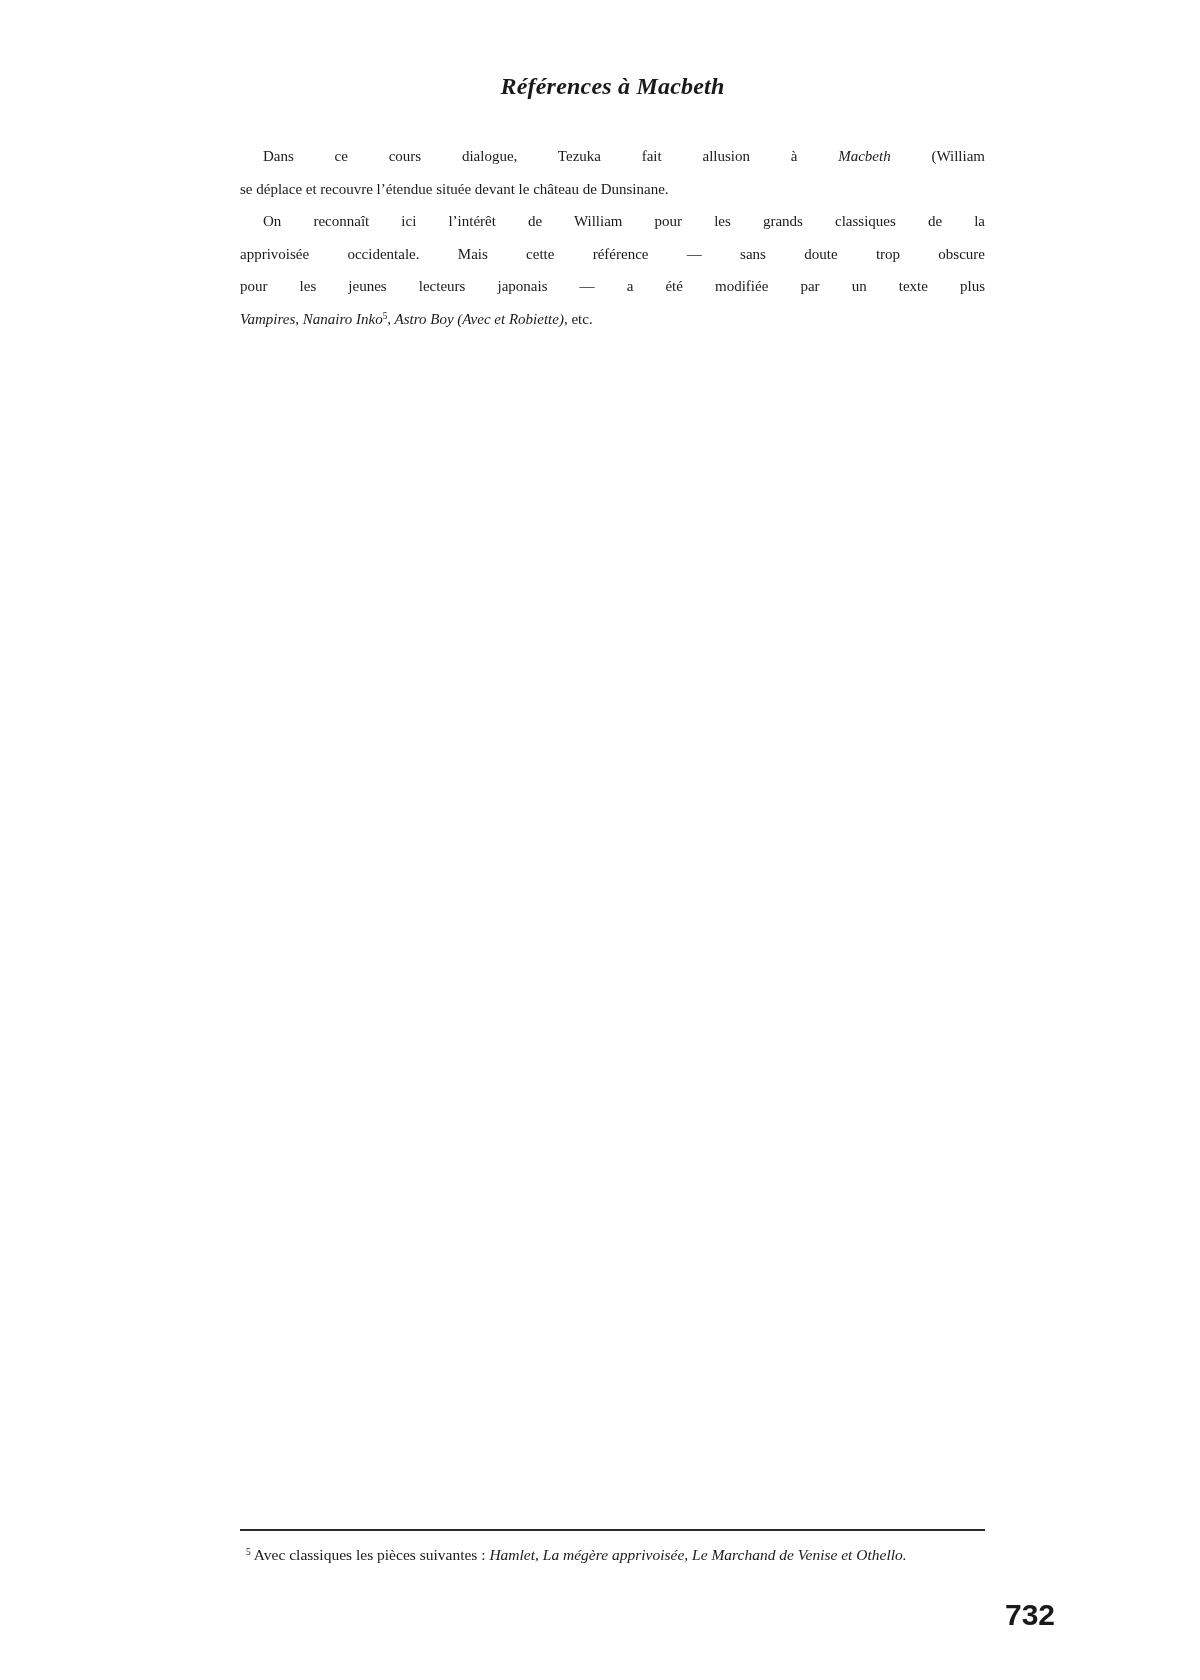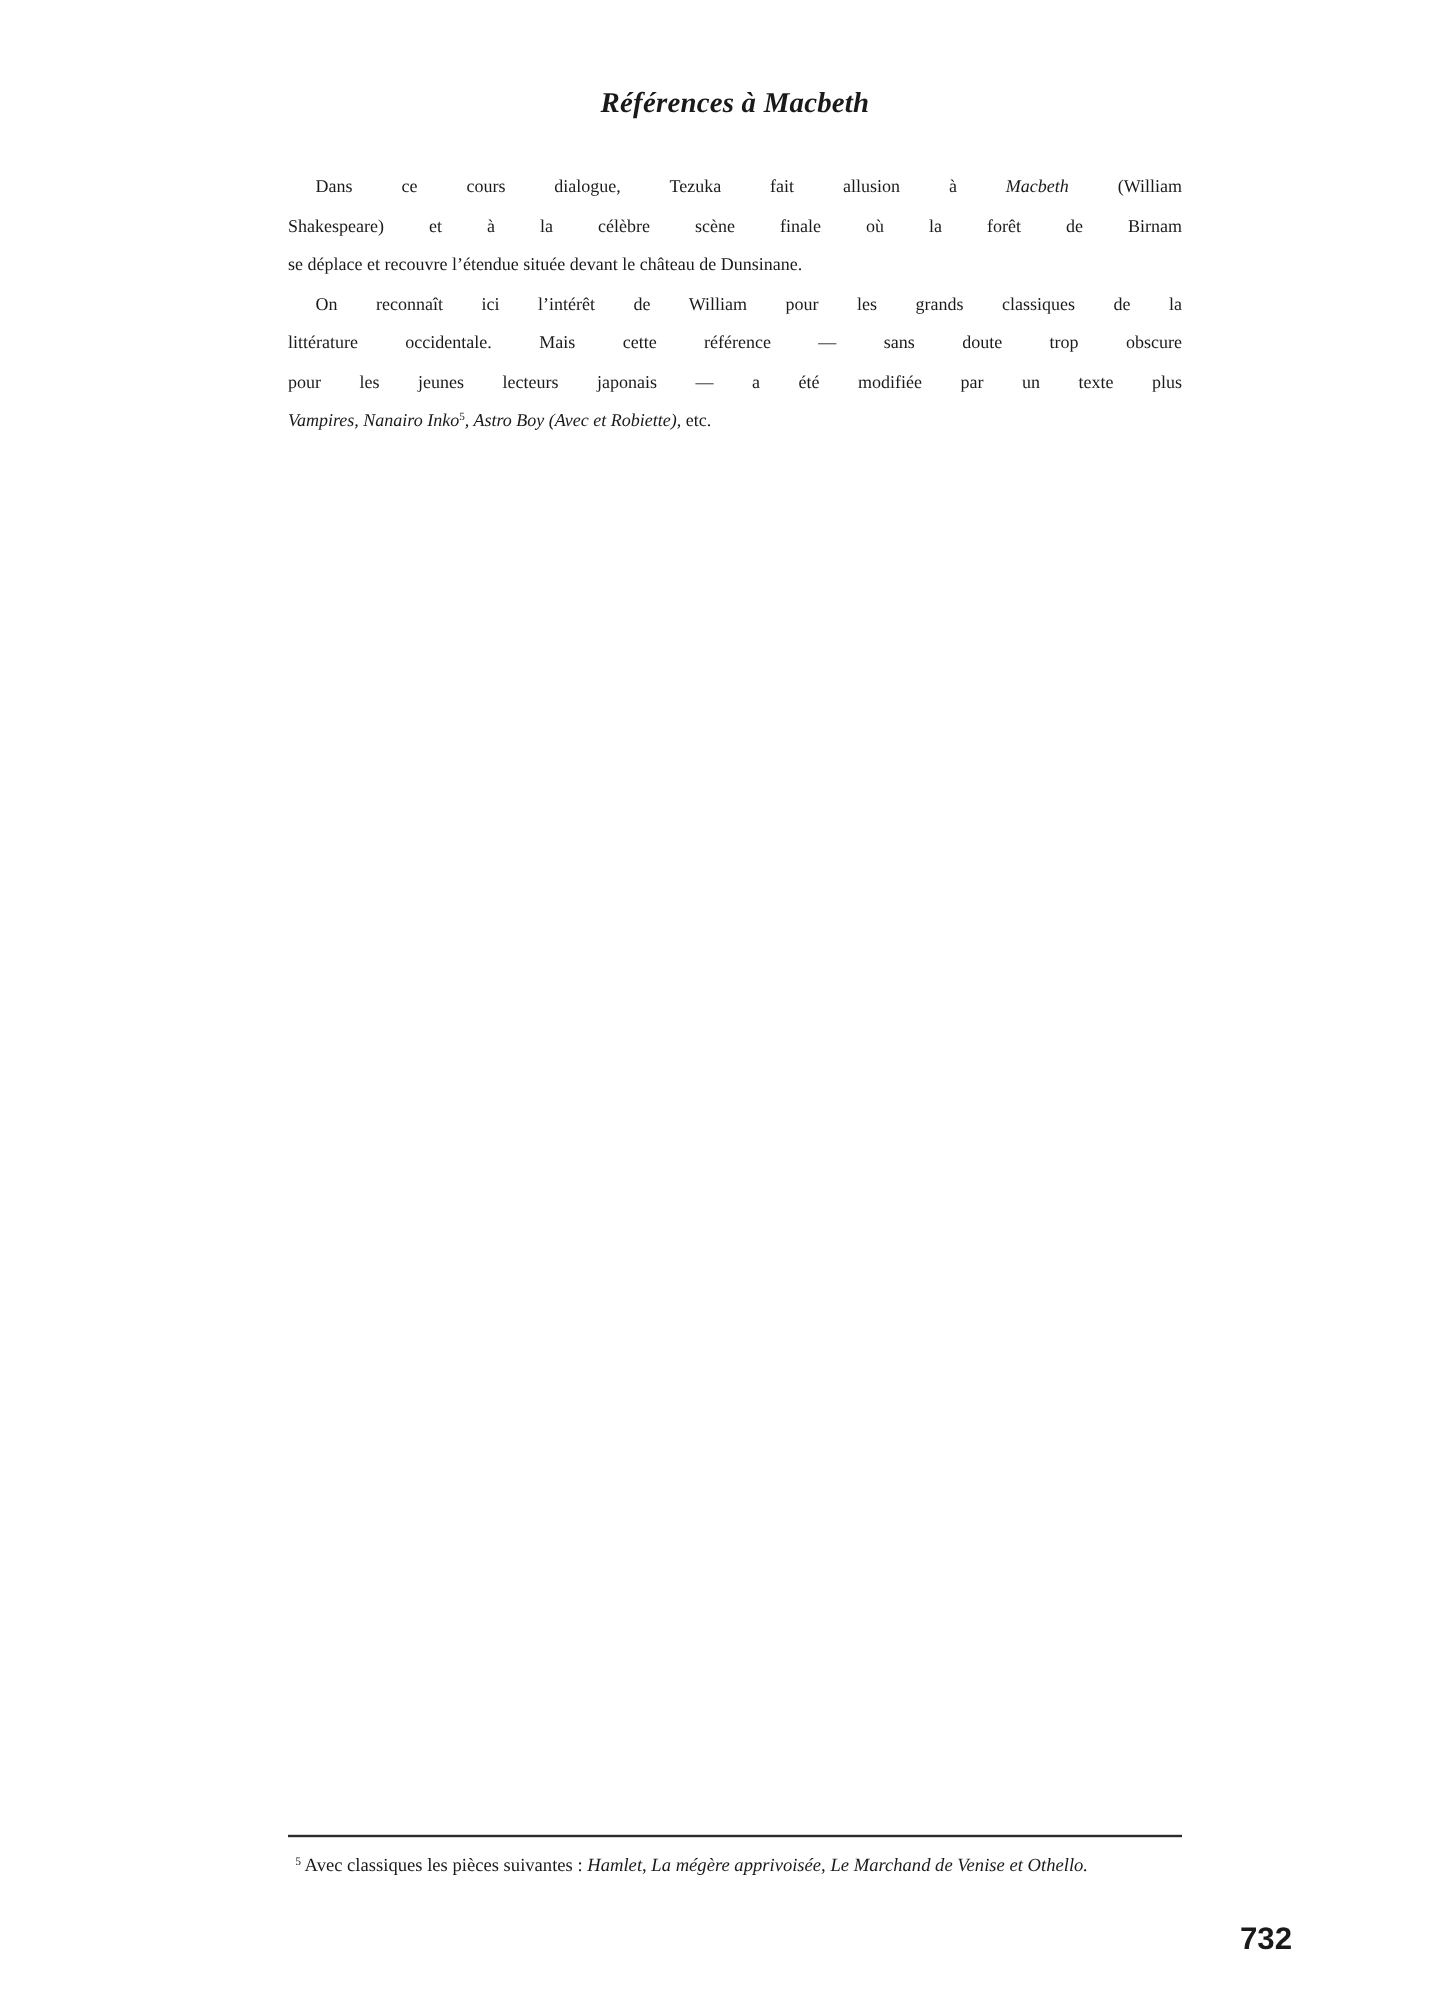--- a/index.html
+++ b/index.html
@@ -71,40 +71,39 @@
     top: 1544px;
     width: 739px;
     font-size: 15.5px;
     line-height: 21px;
   }
   .pagenum {
     position: absolute;
     left: 1005px;
     top: 1600px;
     width: 100px;
-    text-align: center;
+    text-align: left;
     font-family: "Liberation Sans", "DejaVu Sans", sans-serif;
     font-weight: 700;
-    font-size: 26px;
+    font-size: 30px;
     line-height: 30px;
   }
 </style>
 </head>
 <body>
 
 <div class="page" style="--bg: #ffffff; --fg: #1a1a1a; --rule: #2b2b2b;">
 
   <h1 class="heading">Références à Macbeth</h1>
 
   <div class="body">
       <div class="line just indent"><span>Dans ce cours dialogue, Tezuka fait allusion à </span><span class="it">Macbeth</span><span> (William</span></div>
-      <div class="line just"><span>Shakespeare) et à la célèbre scène finale où la forêt de Birnam</span></div>
       <div class="line"><span>se déplace et recouvre l’étendue située devant le château de Dunsinane.</span></div>
       <div class="line just indent"><span>On reconnaît ici l’intérêt de William pour les grands classiques de la</span></div>
-      <div class="line just"><span>littérature occidentale. Mais cette référence — sans doute trop obscure</span></div>
+      <div class="line just"><span>apprivoisée occidentale. Mais cette référence — sans doute trop obscure</span></div>
       <div class="line just"><span>pour les jeunes lecteurs japonais — a été modifiée par un texte plus</span></div>
       <div class="line"><span class="it">Vampires, Nanairo Inko</span><span class="sup">5</span><span class="it">, Astro Boy (Avec et Robiette)</span><span>, etc.</span></div>
     </div>
 
   <div class="rule"></div>
 
   <div class="footnote"><span class="sup">5</span><span> Avec classiques les pièces suivantes : </span><span class="it">Hamlet, La mégère apprivoisée, Le Marchand de Venise et Othello.</span></div>
 
   <div class="pagenum">732</div>
 

